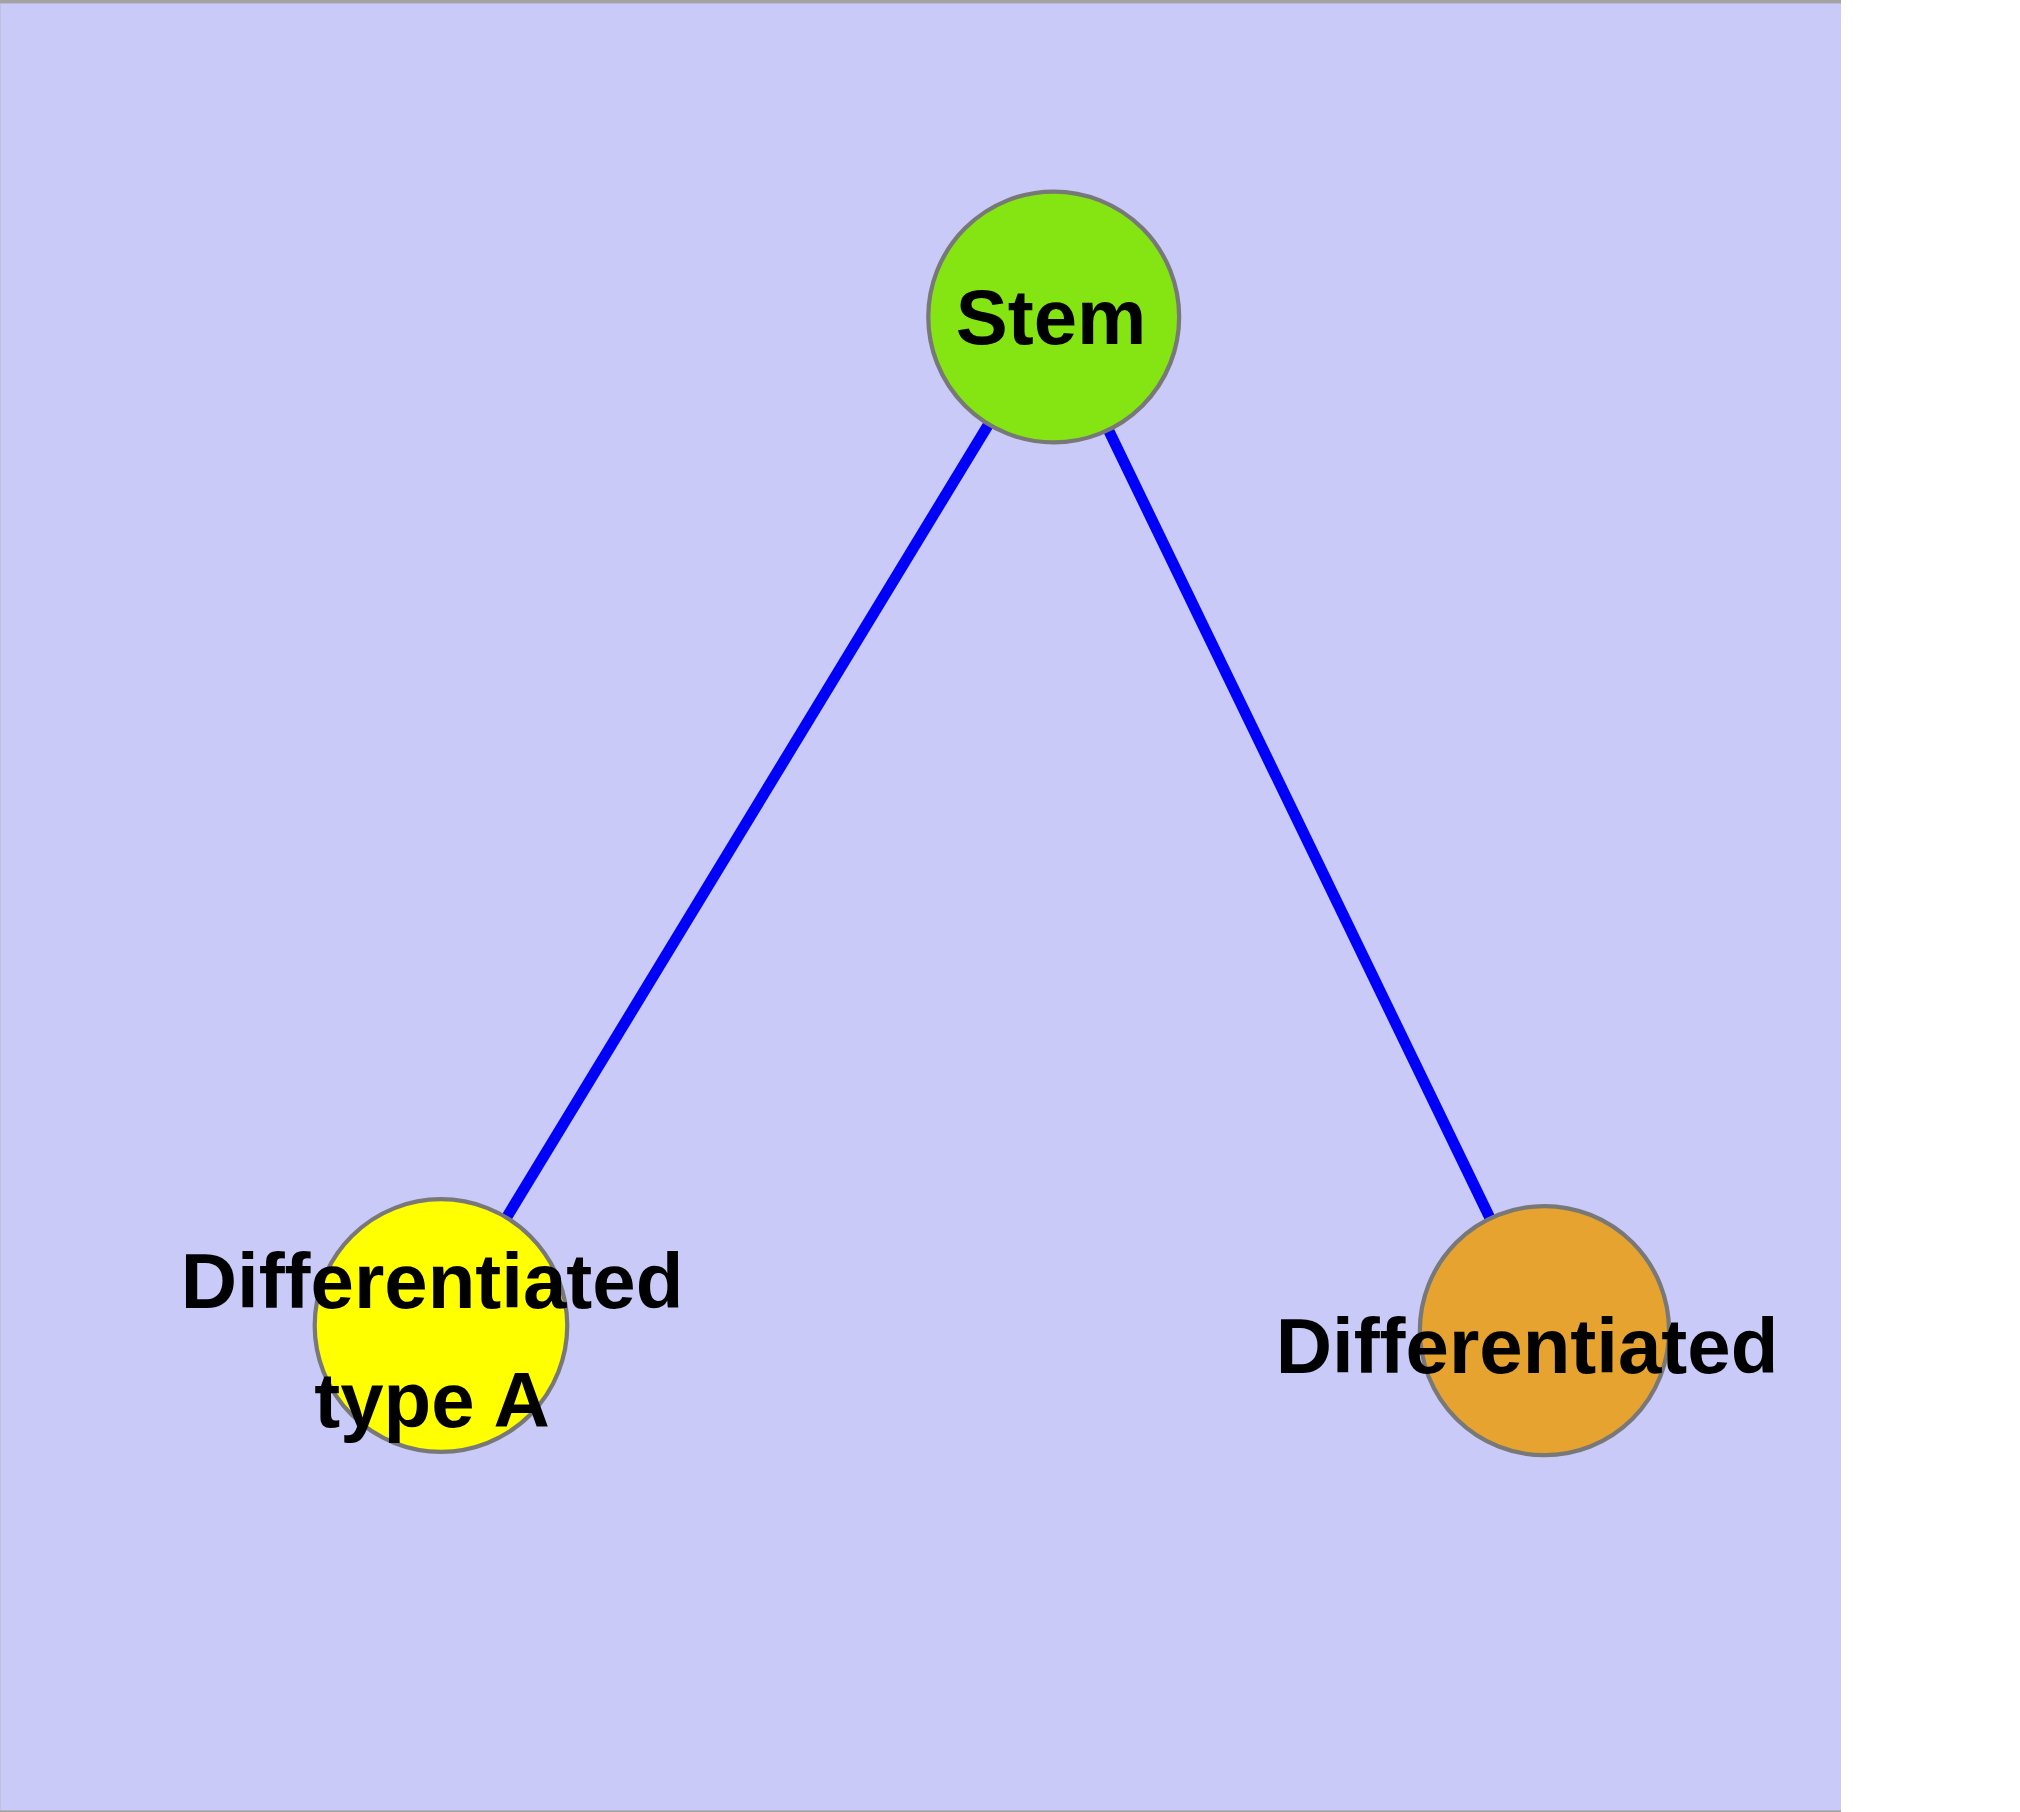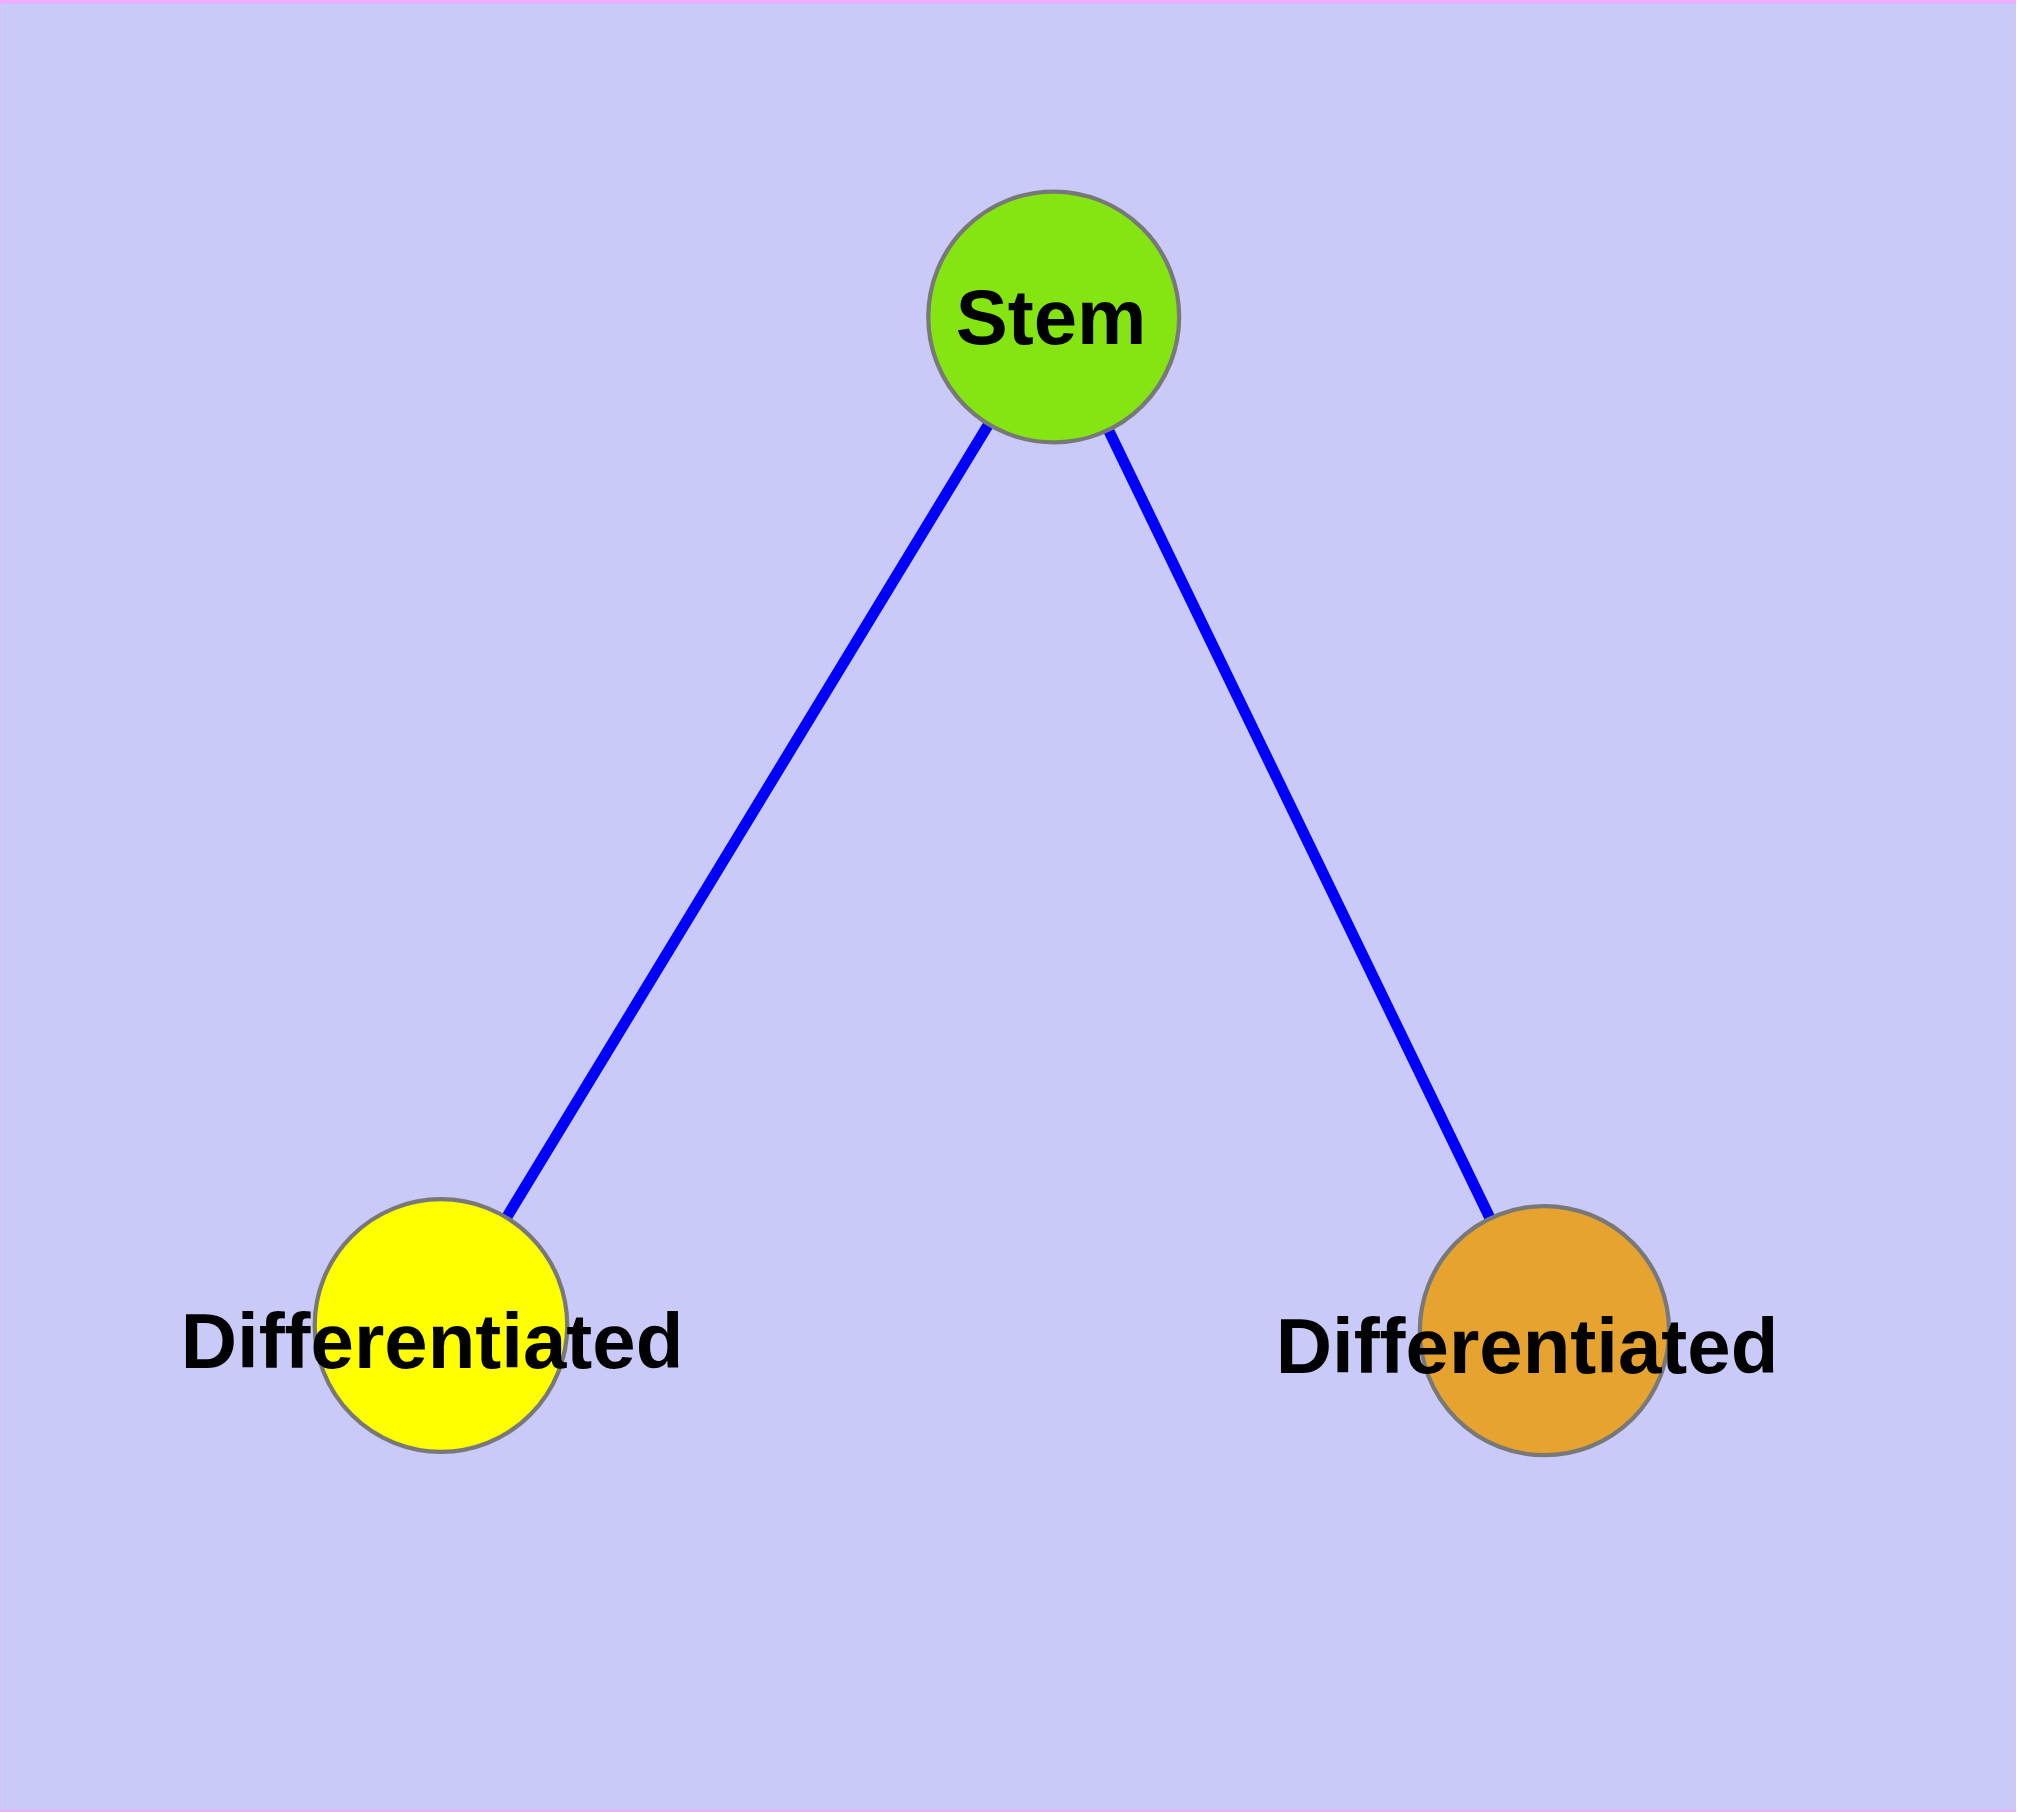--- a/index.html
+++ b/index.html
@@ -3,23 +3,23 @@
 <meta charset="utf-8">
 <style>
   html, body {
     margin: 0;
     padding: 0;
     background: #ffffff;
     font-family: "Liberation Sans", sans-serif;
   }
   .stage {
     position: relative;
-    width: 2016px;
+    width: 1841px;
     height: 1812px;
-    background: #f0abfc;
+    background: #a3a3a3;
     overflow: hidden;
   }
   .graph-svg {
     position: absolute;
     left: 0;
     top: 0;
   }
   .edge {
     stroke-width: 13px;
     fill: none;
@@ -57,20 +57,21 @@
 
     <circle class="node-circle" cx="1243" cy="374" r="148" stroke="#787878" fill="#84e512"></circle>
     <circle class="node-circle" cx="520" cy="1564" r="149" stroke="#787878" fill="#ffff00"></circle>
     <circle class="node-circle" cx="1822" cy="1570" r="147" stroke="#787878" fill="#e6a32f"></circle>
   </svg>
 
   <div class="node-label" style="left:1051px; top:317px;">Stem</div>
 
   <div class="node-label" style="left:432px; top:1329px;">
     <span class="label-line">Differentiated</span>
+    <span class="label-line">type A</span>
   </div>
 
   <div class="node-label" style="left:1527px; top:1334px;">
     <span class="label-line">Differentiated</span>
   </div>
 
 </div>
 
 
 </body></html>

